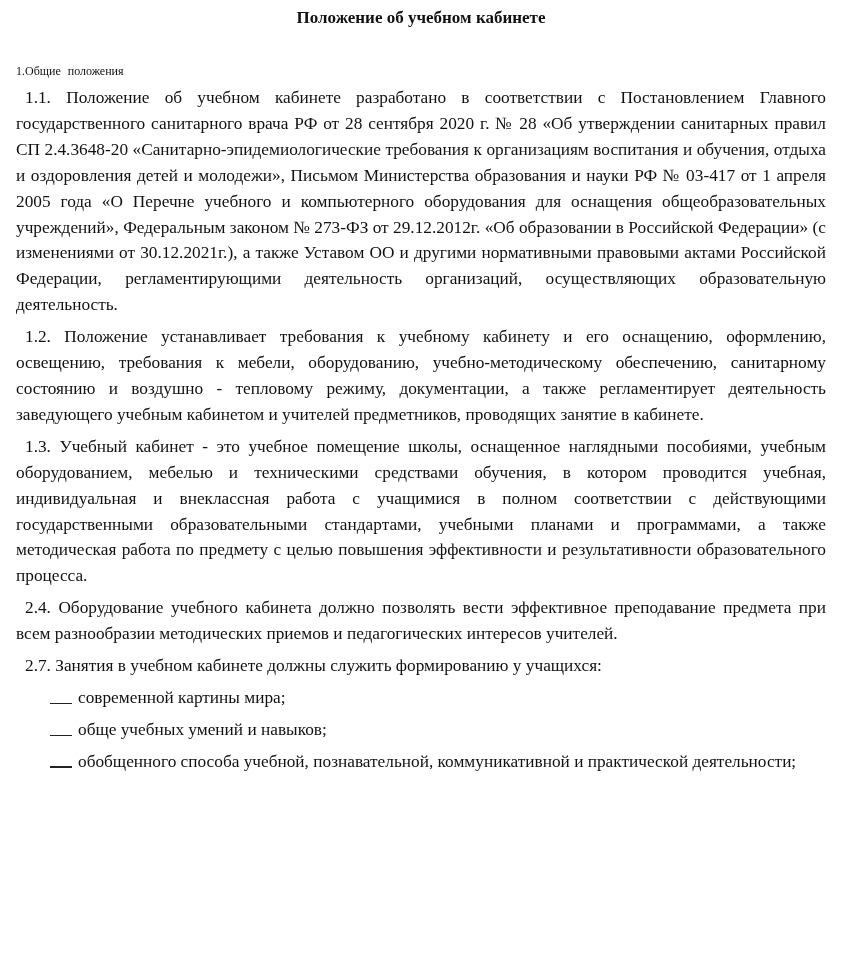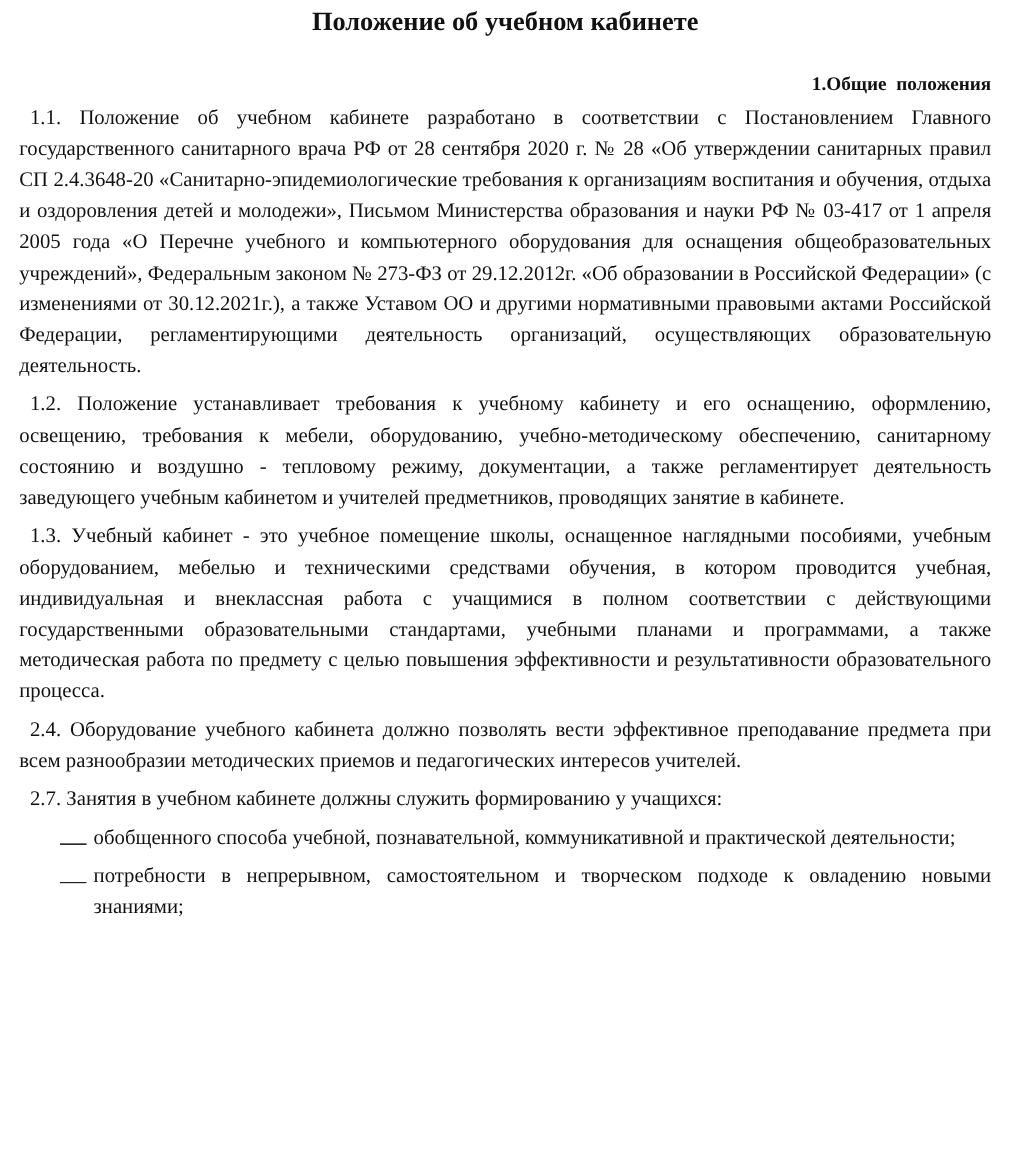--- a/index.html
+++ b/index.html
@@ -16,30 +16,30 @@
       font-size: 17.3px;
       line-height: 25.9px;
     }
     .page {
       position: relative;
       padding: 4px 18px 0 16px;
     }
     .doc-title {
       text-align: center;
       font-weight: bold;
-      font-size: 22px;
+      font-size: 17px;
       margin: 0;
       padding-top: 1px;
       height: 30px;
       line-height: 26px;
     }
     .section-title {
-      text-align: right;
-      font-weight: bold;
-      font-size: 16px;
+      text-align: left;
+      font-weight: normal;
+      font-size: 12px;
       margin: 22px 0 0 0;
       height: 28px;
       line-height: 28px;
       word-spacing: 4px;
     }
     .para {
       margin: 0 0 6px 0;
       text-align: justify;
       text-indent: 9px;
     }
@@ -80,23 +80,24 @@
 
   <p class="para">1.1. Положение об учебном кабинете разработано в соответствии с Постановлением Главного государственного санитарного врача РФ от 28 сентября 2020 г. № 28 «Об утверждении санитарных правил СП 2.4.3648-20 «Санитарно-эпидемиологические требования к организациям воспитания и обучения, отдыха и оздоровления детей и молодежи», Письмом Министерства образования и науки РФ № 03-417 от 1 апреля 2005 года «О Перечне учебного и компьютерного оборудования для оснащения общеобразовательных учреждений», Федеральным законом № 273-ФЗ от 29.12.2012г. «Об образовании в Российской Федерации» (с изменениями от 30.12.2021г.), а также Уставом ОО и другими нормативными правовыми актами Российской Федерации, регламентирующими деятельность организаций, осуществляющих образовательную деятельность.</p>
   <p class="para">1.2. Положение устанавливает требования к учебному кабинету и его оснащению, оформлению, освещению, требования к мебели, оборудованию, учебно-методическому обеспечению, санитарному состоянию и воздушно - тепловому режиму, документации, а также регламентирует деятельность заведующего учебным кабинетом и учителей предметников, проводящих занятие в кабинете.</p>
   <p class="para">1.3. Учебный кабинет - это учебное помещение школы, оснащенное наглядными пособиями, учебным оборудованием, мебелью и техническими средствами обучения, в котором проводится учебная, индивидуальная и внеклассная работа с учащимися в полном соответствии с действующими государственными образовательными стандартами, учебными планами и программами, а также методическая работа по предмету с целью повышения эффективности и результативности образовательного процесса.</p>
   <p class="para">2.4. Оборудование учебного кабинета должно позволять вести эффективное преподавание предмета при всем разнообразии методических приемов и педагогических интересов учителей.</p>
   <p class="para">2.7. Занятия в учебном кабинете должны служить формированию у учащихся:</p>
 
   <ul class="list">
     <li class="list-item">
       <span class="dash"></span>
+      <span>современной картины мира;</span>
+    </li>
+    <li class="list-item">
+      <span class="dash"></span>
+      <span>обще учебных умений и навыков;</span>
     </li>
     <li class="list-item">
       <span class="dash"></span>
       <span>обобщенного способа учебной, познавательной, коммуникативной и практической деятельности;</span>
     </li>
-    <li class="list-item">
-      <span class="dash"></span>
-      <span>потребности в непрерывном, самостоятельном и творческом подходе к овладению новыми знаниями;</span>
-    </li>
   </ul>
 </div>
 
 </body></html>

